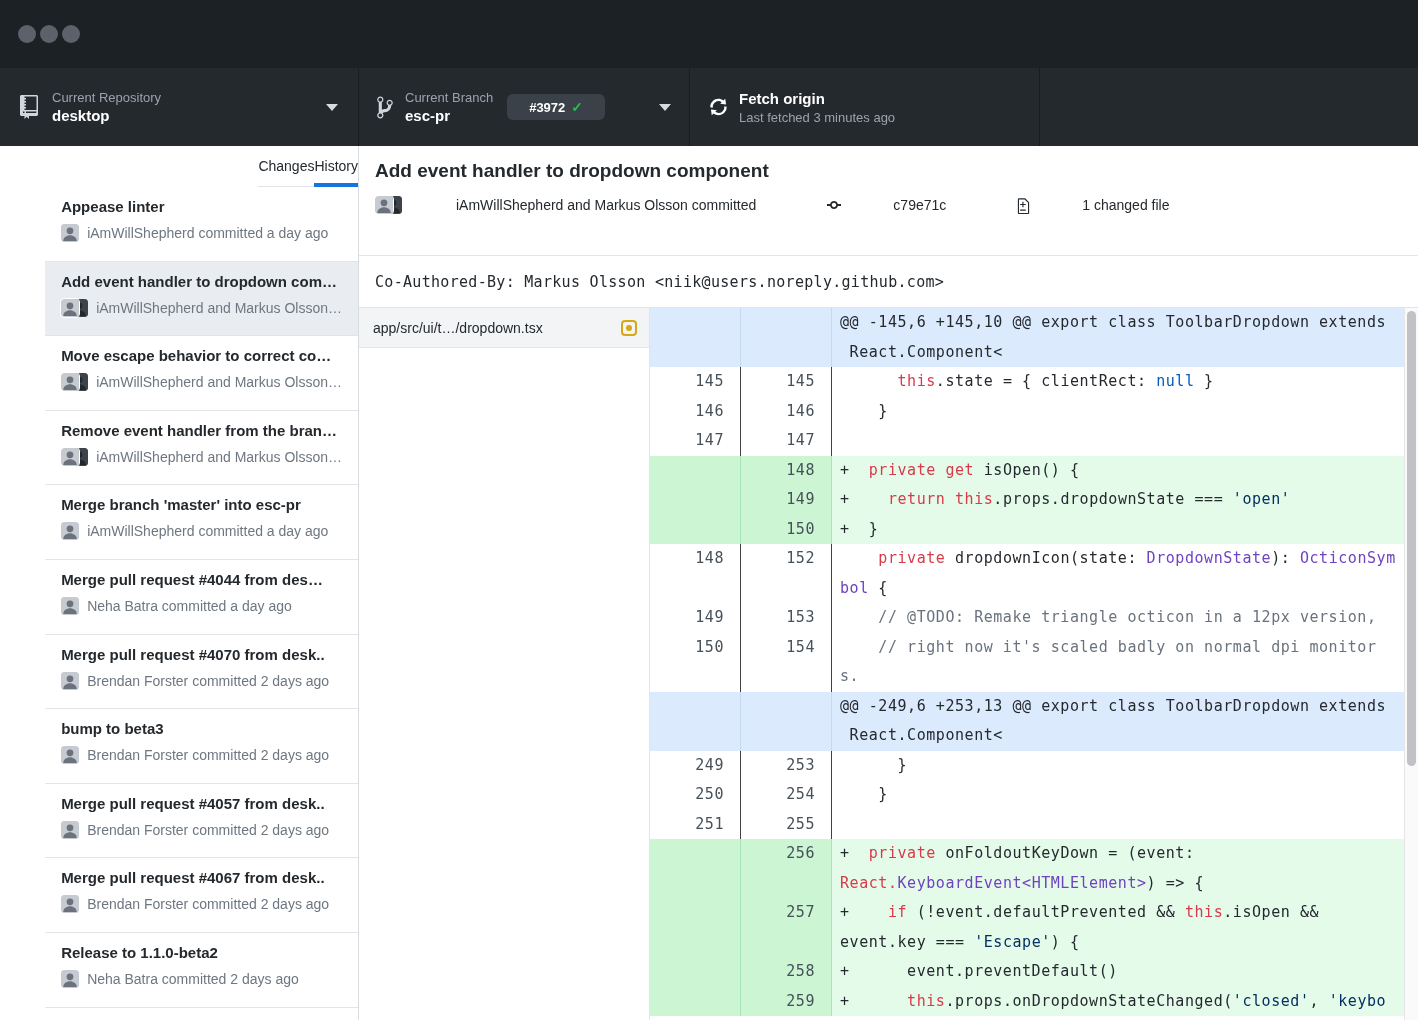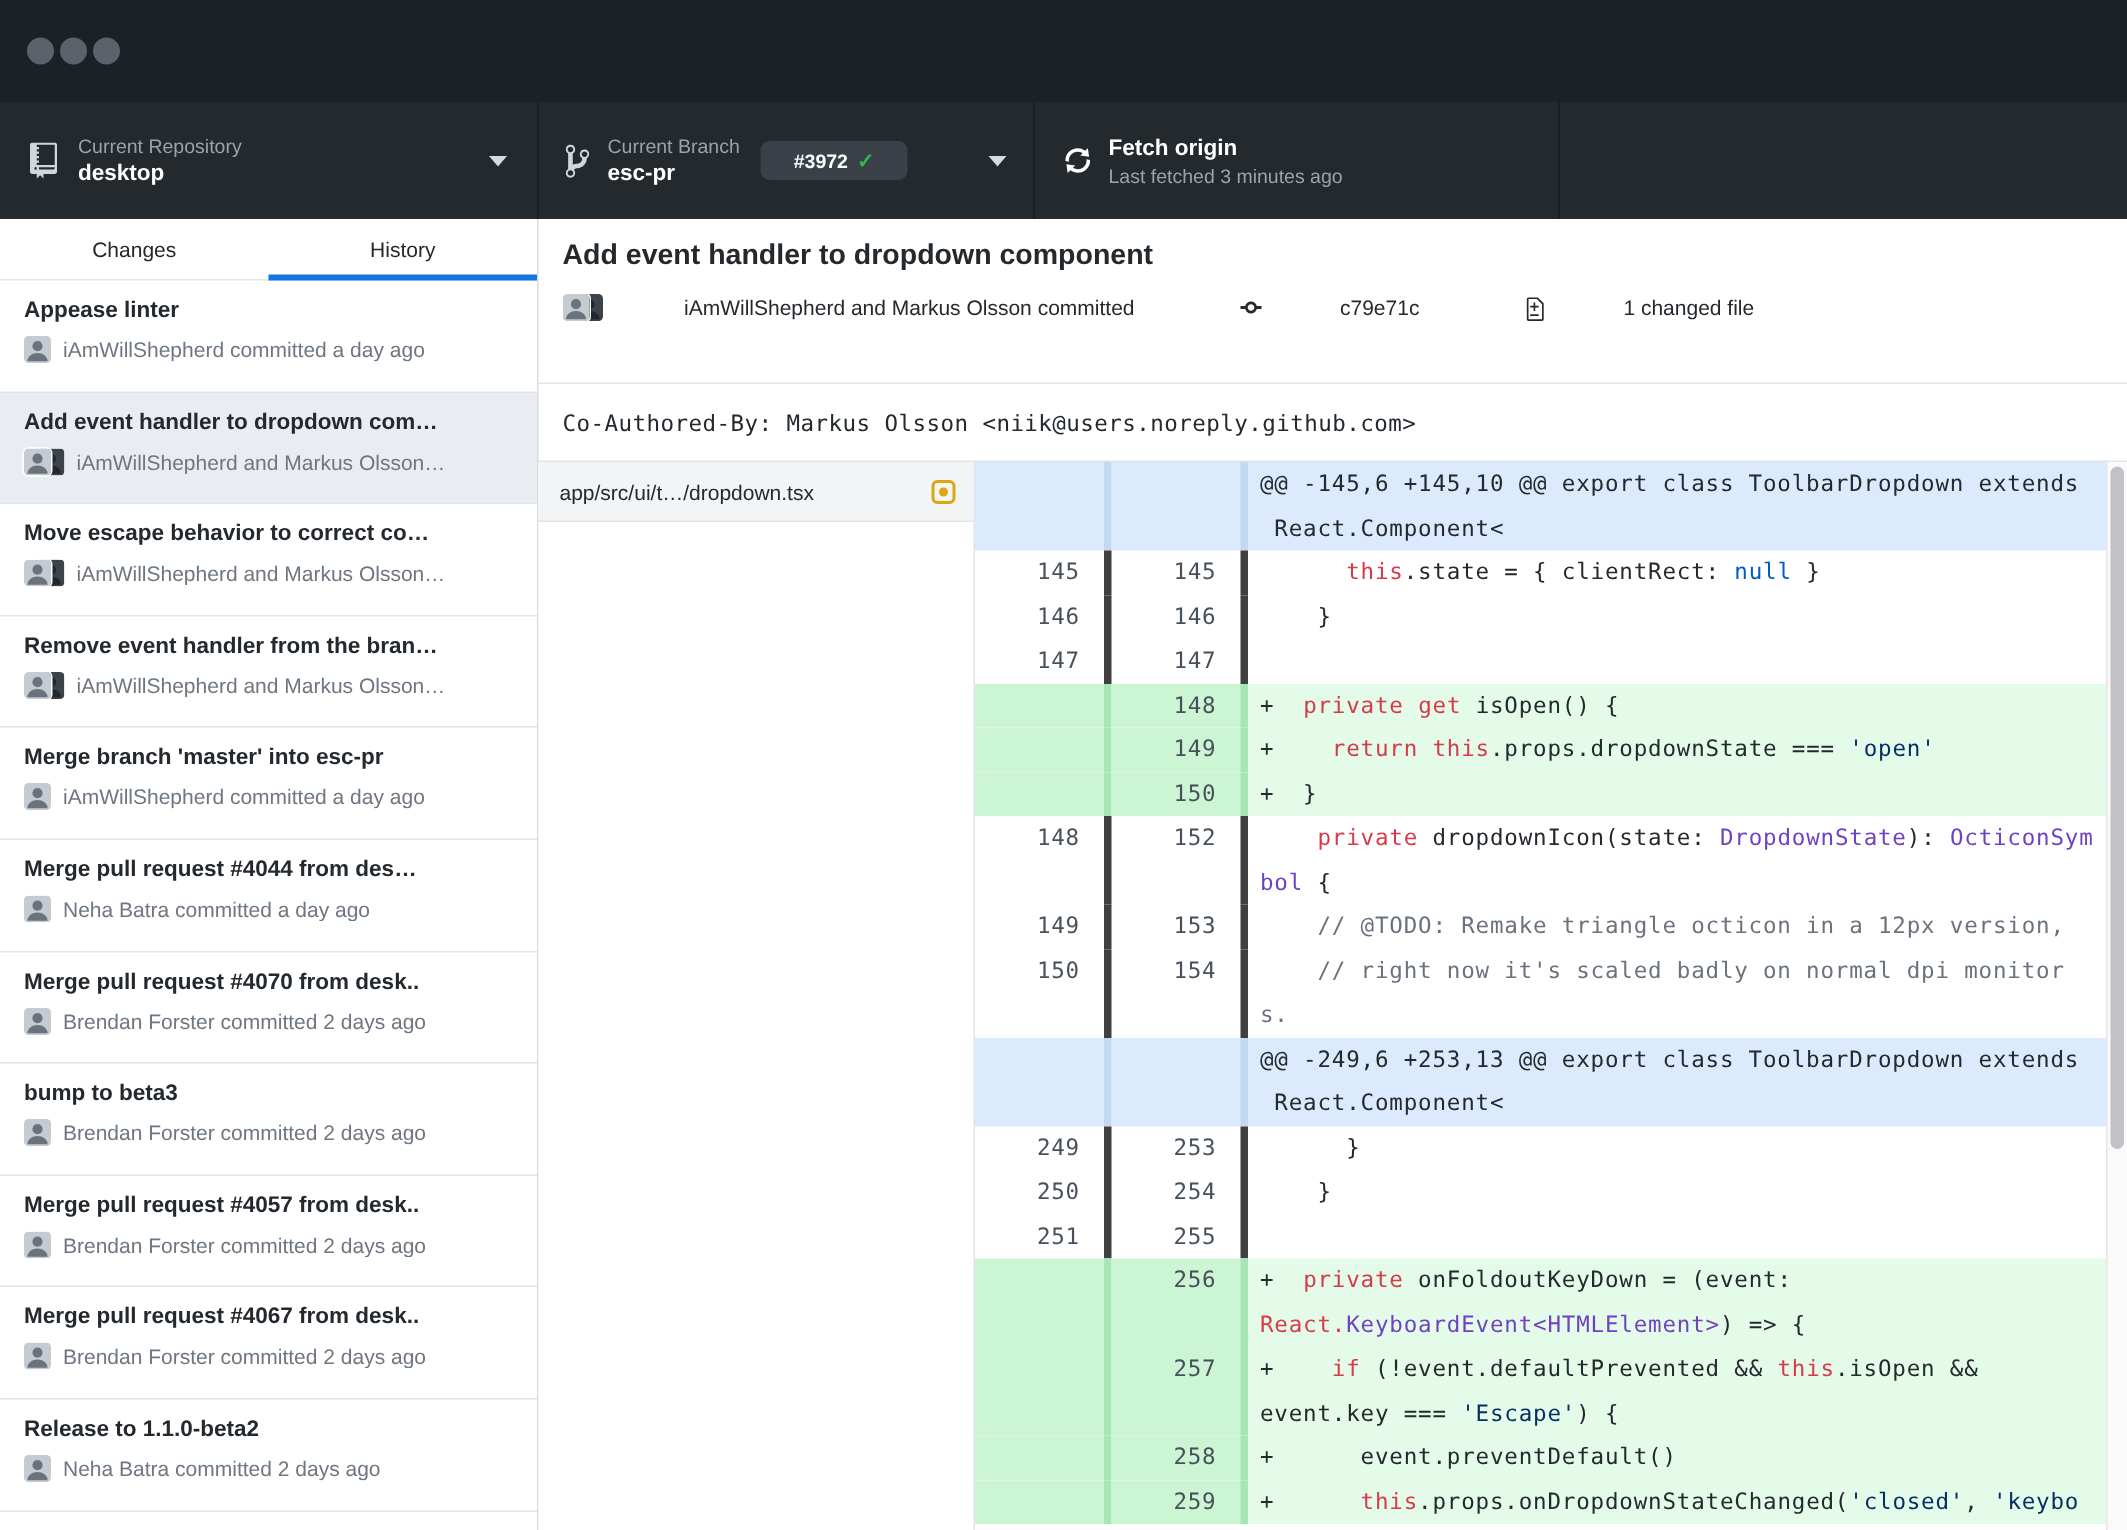--- a/index.html
+++ b/index.html
@@ -25,21 +25,21 @@
   .tb-chevron{width:0;height:0;border-left:6px solid transparent;border-right:6px solid transparent;
               border-top:7px solid #d6dbe0;margin-left:auto;margin-right:20px;}
   .pr-badge{background:#3a4148;border-radius:6px;padding:5px 22px;margin-left:14px;
             font-size:13px;font-weight:bold;color:#fff;display:flex;align-items:center;gap:6px;}
   .pr-badge .chk{color:#2bbc4f;font-size:14px;font-weight:bold;}
   .tb-branch .tb-chevron{margin-right:18px;}
 
   
   .content{display:flex;height:874px;}
   .sidebar{width:359px;flex:none;border-right:1px solid #d8dce0;box-sizing:border-box;
-           display:flex;flex-direction:column;background:#fff;}
+           display:flex;flex-direction:column;background:#fff;align-items:flex-end;}
   .tabs{height:40px;display:flex;border-bottom:1px solid #e1e4e8;flex:none;}
   .tab{flex:1;display:flex;align-items:center;justify-content:center;font-size:14px;color:#24292e;
        position:relative;cursor:default;}
   .tab.active::after{content:"";position:absolute;left:0;right:0;bottom:-1px;height:4px;background:#1574e2;}
 
   .commit-list{flex:1;overflow:hidden;}
   .commit-item{box-sizing:border-box;height:74.6px;padding:11px 16px 0 16px;border-bottom:1px solid #e1e4e8;}
   .commit-item.selected{background:#e9edf1;}
   .ci-title{font-size:15px;font-weight:bold;color:#24292e;white-space:nowrap;overflow:hidden;}
   .ci-meta{display:flex;align-items:center;margin-top:9px;}
@@ -71,21 +71,21 @@
   .file-path{font-size:14px;color:#24292e;flex:1;white-space:nowrap;overflow:hidden;}
   .status-modified{width:16px;height:16px;box-sizing:border-box;border:2px solid #d9a711;border-radius:4px;
                    flex:none;display:flex;align-items:center;justify-content:center;}
   .status-modified i{width:6px;height:6px;border-radius:50%;background:#d9a711;display:block;}
 
   
   .diff{flex:1;overflow:hidden;background:#fff;}
   .diff-row{display:flex;align-items:stretch;font-family:"DejaVu Sans Mono",monospace;
             font-size:15px;letter-spacing:0.55px;line-height:29.5px;}
   .gut{width:91px;flex:none;text-align:right;padding-right:16px;box-sizing:border-box;
-       color:#47515a;border-right:5px solid #404040;}
+       color:#47515a;border-right:1px solid #404040;}
   .code{flex:1;padding-left:8px;min-width:0;overflow:hidden;}
   .code-line{white-space:pre;}
   .kind-add .gut{background:#ccf5d3;border-right-color:#a9e6b6;}
   .kind-add .code{background:#e4fbe9;}
   .kind-hunk .gut{background:#dbeafd;border-right-color:#c3d9f2;}
   .kind-hunk .code{background:#dbeafd;}
   .seg-pl{color:#24292e}.seg-kw{color:#d73a49}.seg-st{color:#032f62}
   .seg-ty{color:#6f42c1}.seg-cm{color:#6a737d}.seg-nb{color:#005cc5}
 
   

